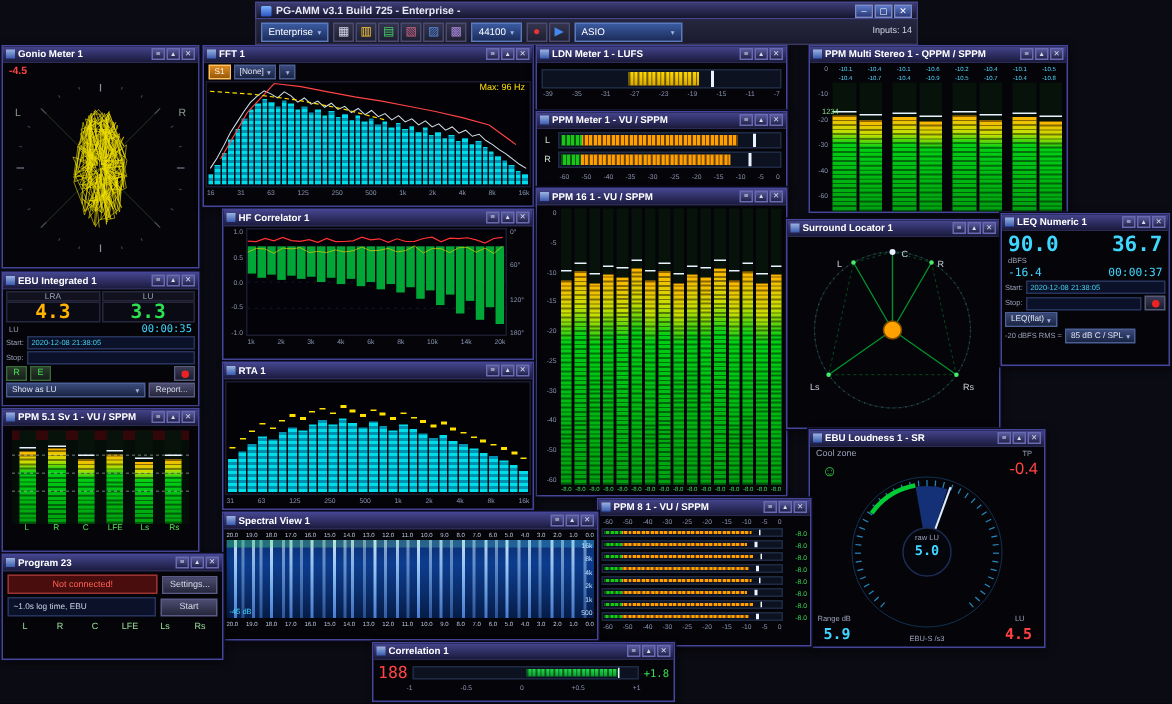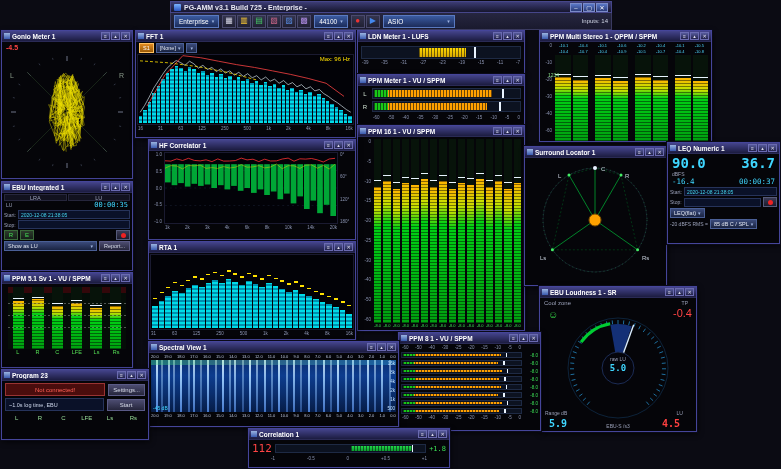--- a/index.html
+++ b/index.html
@@ -875,20 +875,24 @@
         <span class="pbtns">
           <span class="pbtn">≡</span>
           <span class="pbtn">▴</span>
           <span class="pbtn">✕</span>
         </span>
       </div>
     <div class="pc" style="padding:1px 2px">
       <div class="ehdr">
         <span>LRA</span>
         <span>LU</span>
+      </div>
+      <div class="ebig">
+        <span class="bigo">4.3</span>
+        <span class="bigg">3.3</span>
       </div>
       <div class="leqrow" style="height:8px">
         <span class="lbl">LU</span>
         <span class="cyv" style="font-size:7px">00:00:35</span>
       </div>
       <div class="frow">
         <span class="lbl">Start:</span>
         <span class="field">2020-12-08 21:38:05</span>
       </div>
       <div class="frow">
@@ -1178,21 +1182,21 @@
       <span class="lbl" style="position:absolute;left:4px;top:2px;font-size:6px">Cool zone</span>
       <span style="position:absolute;left:8px;top:11px;color:#33cc44;font-size:10px">☺</span>
       <span class="lbl" style="position:absolute;right:8px;top:2px">TP</span>
       <span class="redv" style="position:absolute;right:4px;top:9px">-0.4</span>
       <span class="lbl" style="position:absolute;left:50%;top:58px;transform:translateX(-50%)">raw LU</span>
       <span class="cybig" style="position:absolute;left:50%;top:65px;transform:translateX(-50%);font-size:9px">5.0</span>
       <span class="lbl" style="position:absolute;left:5px;bottom:15px">Range dB</span>
       <span class="cybig" style="position:absolute;left:9px;bottom:2px">5.9</span>
       <span class="lbl" style="position:absolute;left:50%;bottom:2px;transform:translateX(-50%)">EBU-S /s3</span>
       <span class="lbl" style="position:absolute;right:13px;bottom:15px">LU</span>
-      <span class="redbig" style="position:absolute;right:16px;bottom:2px">4.5</span>
+      <span class="redbig" style="position:absolute;right:8px;bottom:2px">4.5</span>
     </div>
   </div>
 
   <div class="panel" style="left:398px;top:332px;width:143px;height:99px">
       <div class="ptitle">
         <span class="picon"></span>
         <span class="pname">PPM 8 1 - VU / SPPM</span>
         <span class="pbtns">
           <span class="pbtn">≡</span>
           <span class="pbtn">▴</span>
@@ -1425,21 +1429,21 @@
         <span class="picon"></span>
         <span class="pname">Correlation 1</span>
         <span class="pbtns">
           <span class="pbtn">≡</span>
           <span class="pbtn">▴</span>
           <span class="pbtn">✕</span>
         </span>
       </div>
     <div class="pc" style="padding:2px 3px 0">
       <div class="prow" style="align-items:center">
-        <span class="redv mono">112</span>
+        <span class="redv mono">188</span>
         <div class="hmeter f1" style="height:9px">
           <div class="hlit green" id="corr-lit" style="left: 50%; width: 41%;"></div>
           <div class="hpeak" id="corr-peak" style="left: 91%;"></div>
         </div>
         <span class="grnv mono">+1.8</span>
       </div>
       <div class="hscale" id="corr-scale" style="margin:0 18px">
           <span>-1</span>
           <span>-0.5</span>
           <span>0</span>

